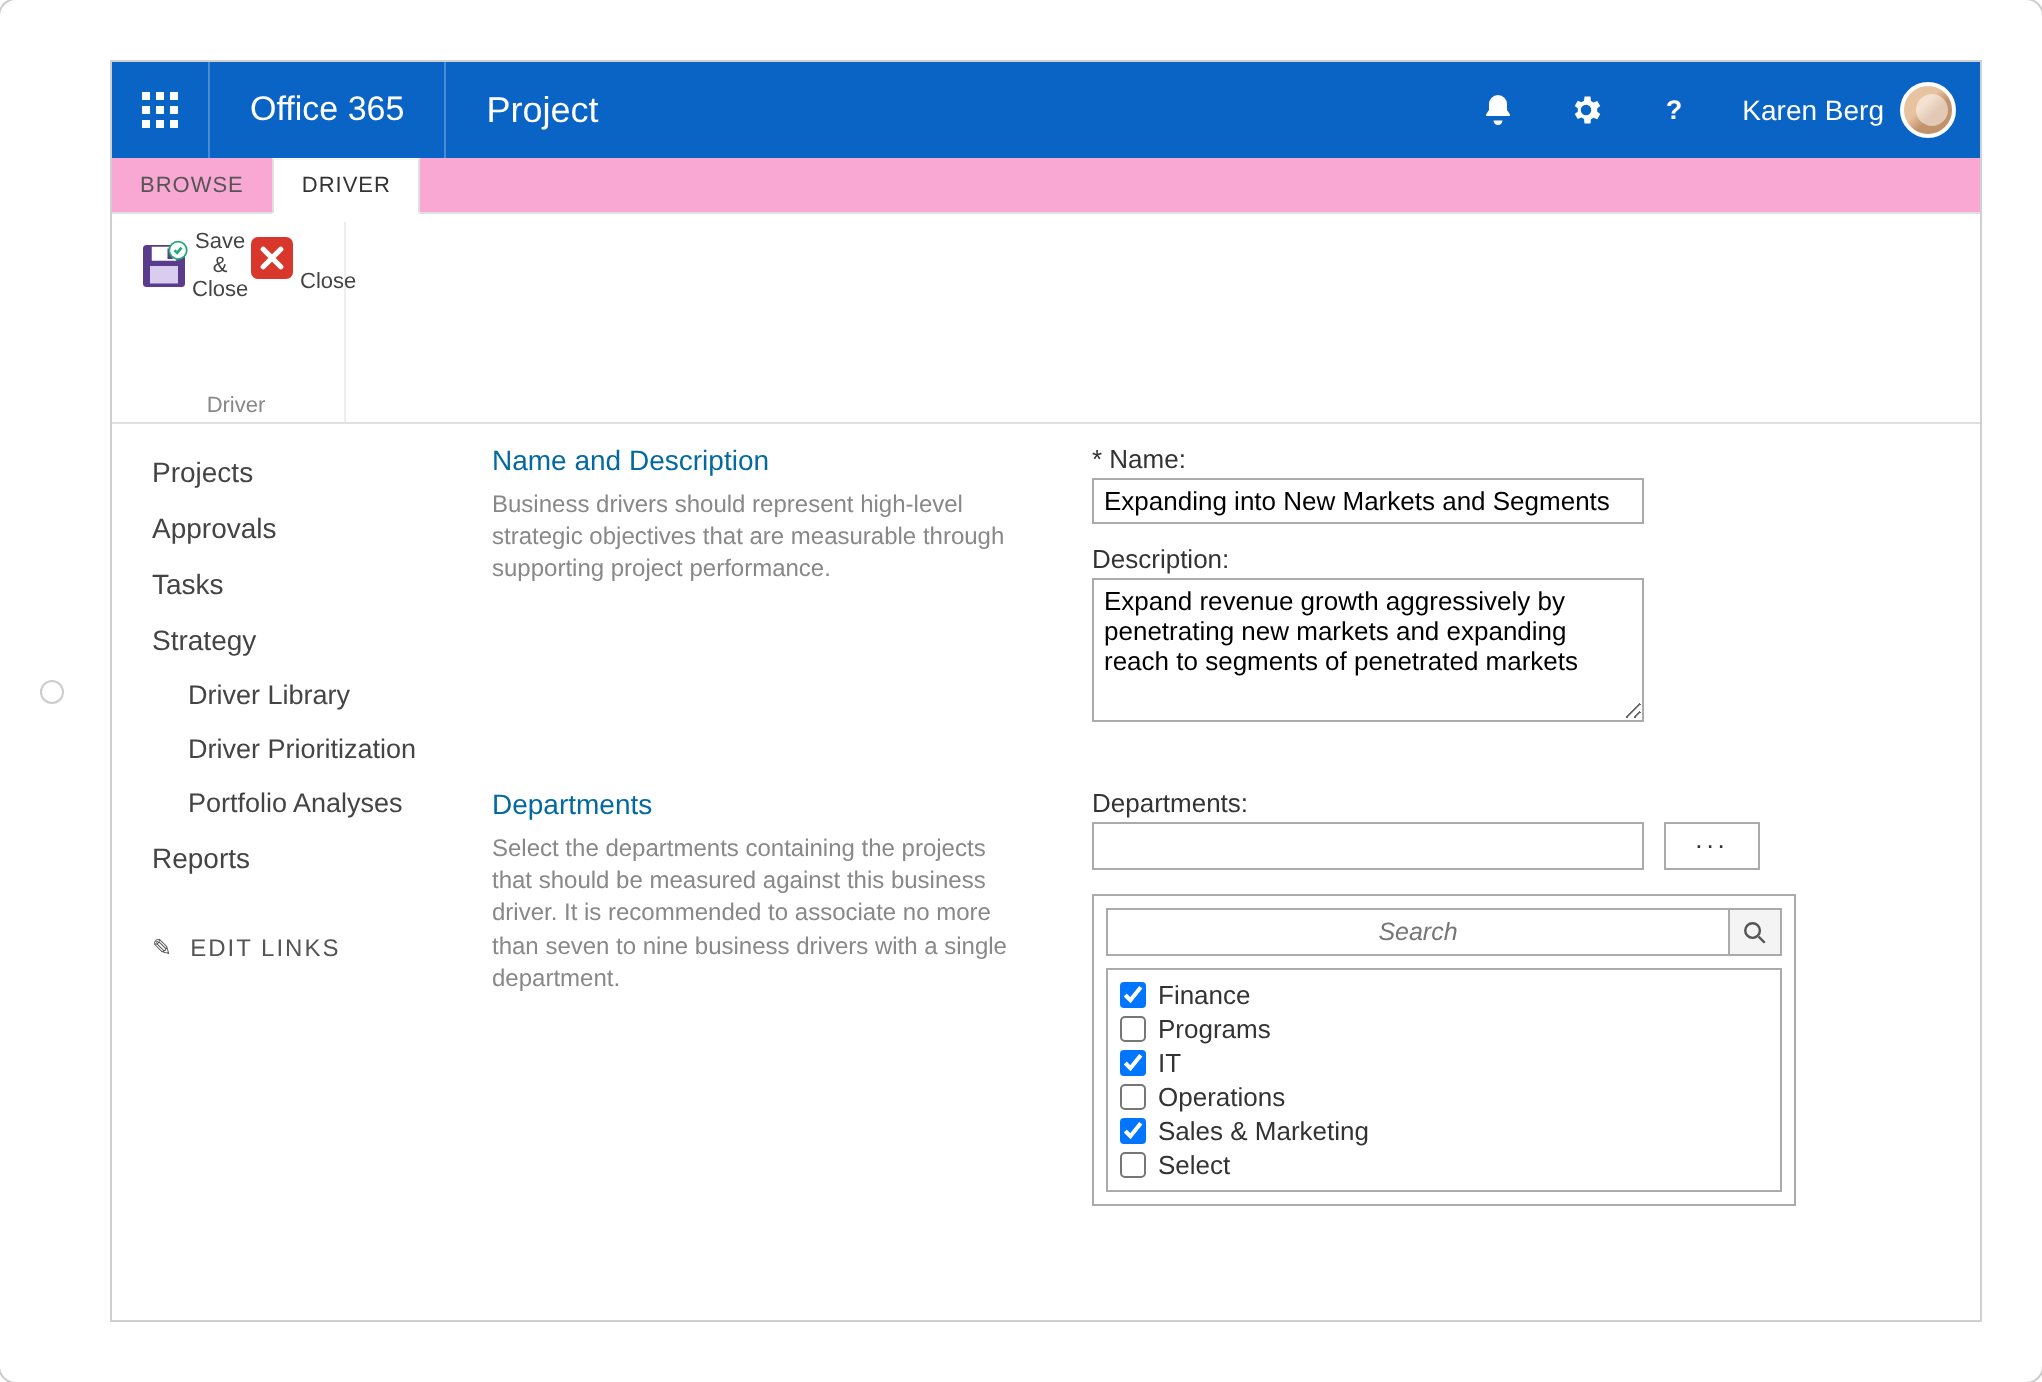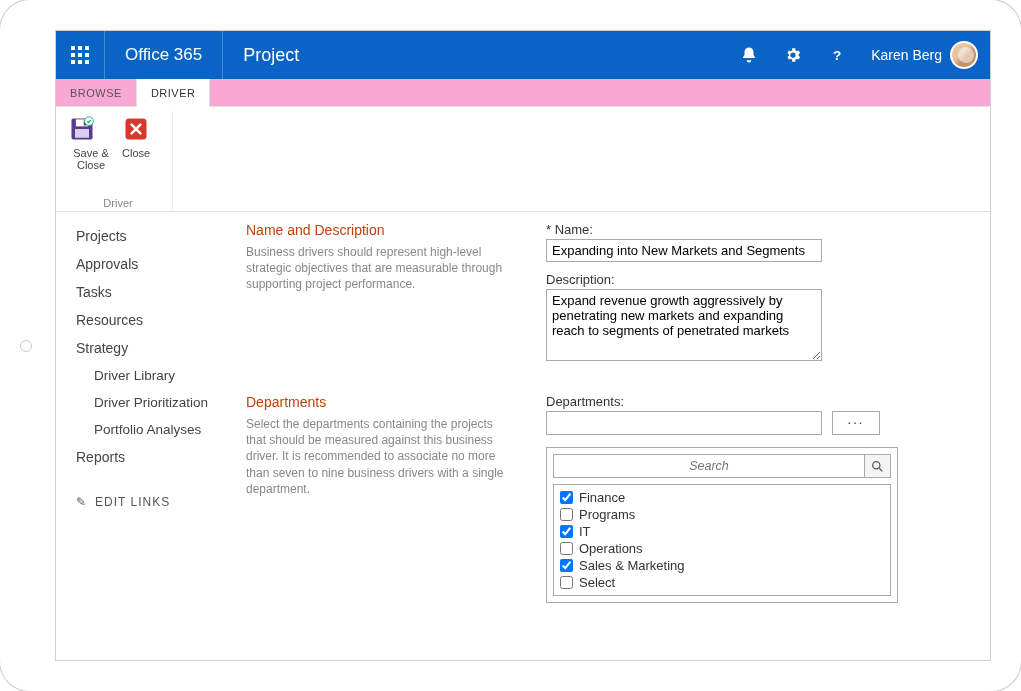--- a/index.html
+++ b/index.html
@@ -1,18 +1,18 @@
 <!DOCTYPE html>
 <html><head>
 <meta charset="utf-8">
 <style>
   * { box-sizing: border-box; margin:0; padding:0; }
   html, body { width:100%; height:100%; background:#fff; font-family:"Segoe UI", Arial, sans-serif; color:#333; }
   .device {
-    width:1021px; height:691px; margin:0 auto; background:#fff; border-radius:30px;
+    width:1021px; height:691px; margin:0 auto; background:#fff; border-radius:8px;
     box-shadow:0 0 0 1px #ccc; position:relative; padding:20px 0 20px 0;
   }
   .camera { position:absolute; left:20px; top:50%; width:12px; height:12px; border:1px solid #ccc; border-radius:50%; transform:translateY(-50%); }
   .screen { position:absolute; left:55px; right:30px; top:30px; bottom:30px; background:#fff; border:1px solid #d0d0d0; overflow:hidden; }
 
   
   .top-bar { height:48px; background:#0a64c5; color:#fff; display:flex; align-items:stretch; }
   .waffle { width:48px; display:flex; align-items:center; justify-content:center; cursor:pointer; }
   .waffle svg { fill:#fff; }
   .divider { width:1px; background:rgba(255,255,255,0.25); }
@@ -26,37 +26,37 @@
 
   
   .tab-row { height:28px; background:#f9a8d4; border-bottom:1px solid #e0e0e0; display:flex; font-size:11px; color:#555; }
   .tab { padding:0 14px; display:flex; align-items:center; letter-spacing:0.5px; cursor:pointer; }
   .tab.active { background:#fff; border:1px solid #e0e0e0; border-bottom:1px solid #fff; border-top:1px solid #f4f4f4; margin-bottom:-1px; color:#333; }
 
   
   .ribbon { height:105px; background:#fff; border-bottom:1px solid #e0e0e0; display:flex; padding:4px 8px 0 8px; }
   .ribbon-group { display:flex; flex-direction:column; align-items:center; padding:0 4px; border-right:1px solid #eee; }
   .ribbon-items { flex:1; display:flex; gap:8px; align-items:flex-start; padding-top:4px; }
-  .r-btn { display:flex; flex-direction:column; align-items:flex-start; width:46px; cursor:pointer; font-size:11px; color:#444; line-height:1.1; text-align:center; }
+  .r-btn { display:flex; flex-direction:row; align-items:flex-end; width:46px; cursor:pointer; font-size:11px; color:#444; line-height:1.1; text-align:center; }
   .r-btn .r-icon { width:28px; height:28px; margin-bottom:4px; }
   .group-label { font-size:11px; color:#888; padding:4px 0 2px 0; }
 
   
   .body-area { position:absolute; top:181px; bottom:0; left:0; right:0; overflow-y:auto; }
   .body-inner { display:flex; padding:10px 20px 30px 20px; min-height:100%; }
   .left-nav { width:170px; flex-shrink:0; font-size:14px; color:#333; }
   .left-nav .nav-item { padding:6px 0; cursor:pointer; color:#444; }
   .left-nav .nav-sub { padding:6px 0 6px 18px; cursor:pointer; color:#444; font-size:13.5px; }
   .nav-edit { margin-top:24px; font-size:12px; letter-spacing:1px; color:#555; display:flex; align-items:center; gap:8px; cursor:pointer; }
   .pencil { font-size:12px; }
 
   .main { flex:1; display:flex; flex-direction:column; gap:30px; }
   .section { display:flex; gap:40px; }
   .section .meta { width:260px; flex-shrink:0; }
-  .section .meta .sec-title { font-size:14px; color:#c2410c; margin-bottom:6px; }
+  .section .meta .sec-title { font-size:14px; color:#0369a1; margin-bottom:6px; }
   .section .meta .sec-desc { font-size:12px; color:#888; line-height:1.35; }
   .section .fields { flex:1; font-size:13px; color:#333; }
   .field-label { font-size:13px; color:#333; margin-bottom:2px; }
   .req::before { content:"* "; }
   input[type=text].f, textarea.f, .f-box {
     width:276px; border:1px solid #aaa; font-size:13px; font-family:inherit; padding:3px 5px; background:#fff;
   }
   textarea.f { height:72px; resize:both; }
   .gap { height:10px; }
 
@@ -161,21 +161,20 @@
       </div>
     </div>
 
     <div class="body-area">
       <div class="body-inner">
 
         <div class="left-nav">
           <div class="nav-item">Projects</div>
           <div class="nav-item">Approvals</div>
           <div class="nav-item">Tasks</div>
-          <div class="nav-item">Resources</div>
           <div class="nav-item">Strategy</div>
           <div class="nav-sub">Driver Library</div>
           <div class="nav-sub">Driver Prioritization</div>
           <div class="nav-sub">Portfolio Analyses</div>
           <div class="nav-item">Reports</div>
           <div class="nav-edit">
             <span class="pencil">✎</span>
             <span>EDIT LINKS</span>
           </div>
         </div>

